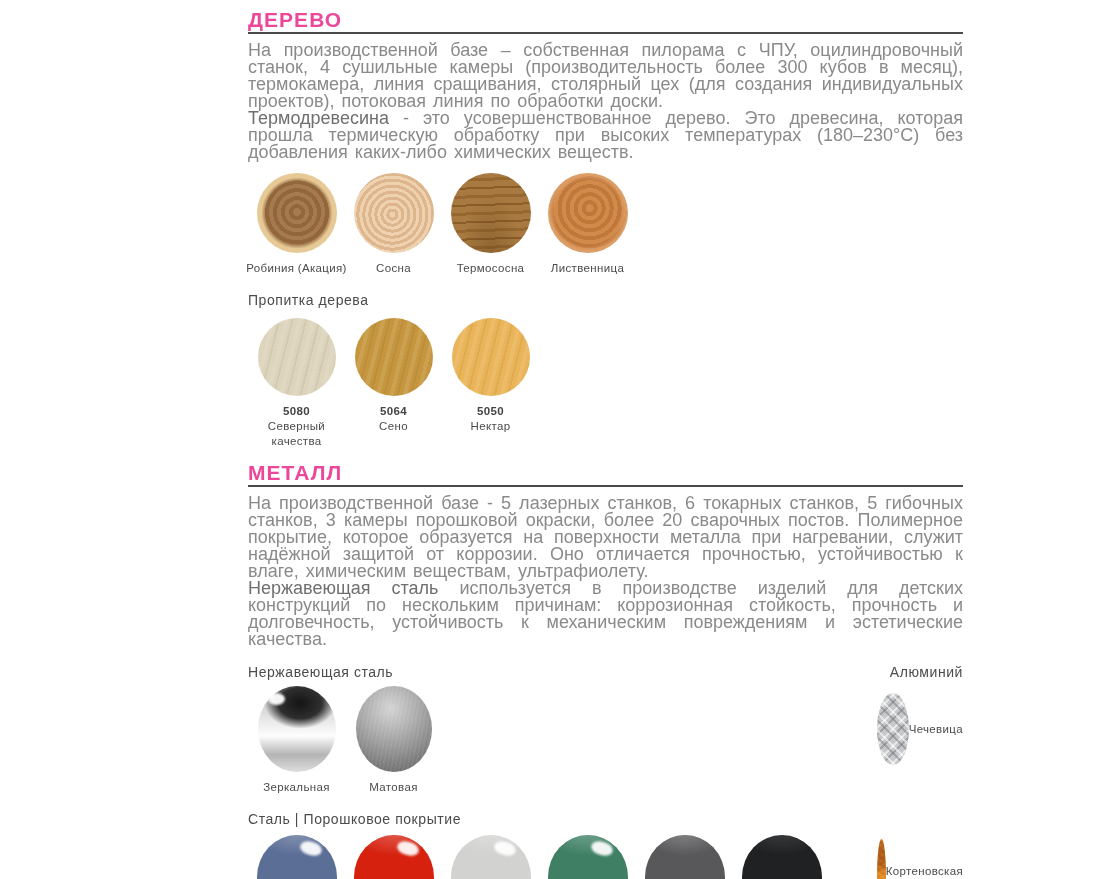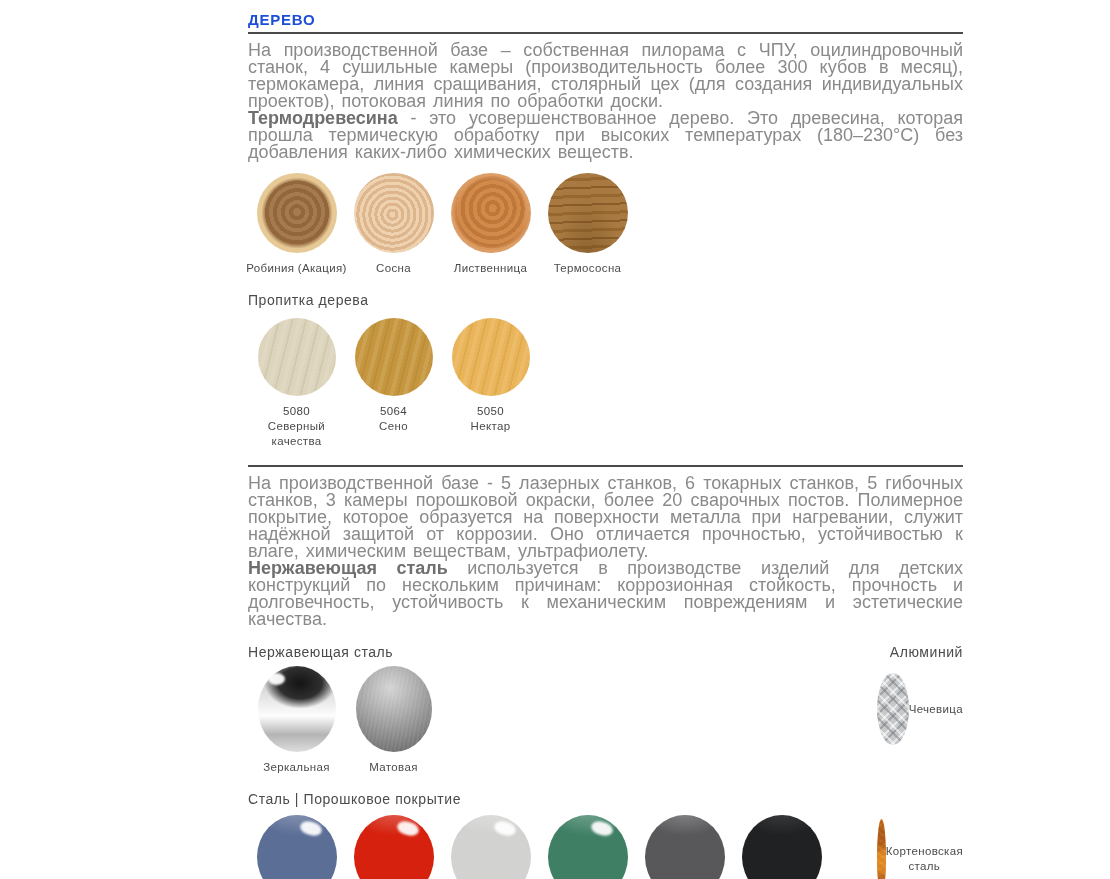--- a/index.html
+++ b/index.html
@@ -4,38 +4,38 @@
 <style>
   html,body{margin:0;padding:0;}
   body{
     width:1110px;height:879px;background:#ffffff;overflow:hidden;
     font-family:"Liberation Sans","DejaVu Sans",sans-serif;
     -webkit-font-smoothing:antialiased;
   }
   .content{margin-left:248px;width:715px;}
 
   
-  .h-main{margin-top:12px;font-size:15px;line-height:15px;font-weight:bold;
-          color:#1d4ed8;letter-spacing:0.05em;}
+  .h-main{margin-top:12px;font-size:21px;line-height:15px;font-weight:bold;
+          color:#ec4899;letter-spacing:0.05em;}
   .rule{height:2px;background:#4a4a4a;margin-top:5px;}
   .body-block{margin-top:8px;}
   .body-block p{margin:0;font-size:18px;line-height:17px;color:#8a8a8a;
                 text-align:justify;word-spacing:2px;}
-  .term{font-weight:bold;color:#6f6f6f;}
+  .term{font-weight:normal;color:#6f6f6f;}
   .sub-title{font-size:14px;line-height:16px;color:#4b4b4b;letter-spacing:0.04em;}
   .split-row{display:flex;justify-content:space-between;align-items:baseline;margin-top:16px;}
 
   
   .row{display:flex;align-items:flex-start;}
   .cell{width:97px;display:flex;flex-direction:column;align-items:center;}
   .cell-right{margin-left:auto;width:86px;display:flex;flex-direction:row;align-items:center;}
   .label{margin-top:8px;text-align:center;font-size:11.5px;line-height:15px;
          color:#4b4b4b;letter-spacing:0.03em;}
   .nowrap{white-space:nowrap;}
-  .label .code{font-weight:400;display:block;color:#444;}
+  .label .code{font-weight:700;display:block;color:#444;}
   .label .code-bold{font-weight:bold;display:block;color:#3e3e3e;font-size:12px;}
   .label .wrap80{display:block;max-width:80px;}
   .label .wrap92{display:block;max-width:92px;}
 
   
   .circle{border-radius:50%;position:relative;overflow:hidden;flex-shrink:0;}
   .c80{width:80px;height:80px;}
   .c78{width:78px;height:78px;}
 
   
@@ -112,27 +112,27 @@
     <div class="row mt12">
       <div class="cell">
         <div class="circle c80 robinia"></div>
         <div class="label nowrap">Робиния (Акация)</div>
       </div>
       <div class="cell">
         <div class="circle c80 pine"></div>
         <div class="label nowrap">Сосна</div>
       </div>
       <div class="cell">
+        <div class="circle c80 thermopine"></div>
+        <div class="label nowrap">Термососна</div>
+      </div>
+      <div class="cell">
         <div class="circle c80 larch"></div>
         <div class="label nowrap">Лиственница</div>
       </div>
-      <div class="cell">
-        <div class="circle c80 thermopine"></div>
-        <div class="label nowrap">Термососна</div>
-      </div>
     </div>
 
     <div class="sub-title mt16">Пропитка дерева</div>
 
     <div class="row mt10">
       <div class="cell">
         <div class="circle c78" style="background-color: rgb(220, 212, 187);">
             <div class="grain"></div>
           </div>
         <div class="label">
@@ -155,20 +155,21 @@
           </div>
         <div class="label">
           <span class="code">5050</span>
           <span class="wrap80">Нектар</span>
         </div>
       </div>
     </div>
   </div>
 
   <div class="mt16">
+    <div class="h-main">МЕТАЛЛ</div>
     <div class="rule"></div>
 
     <div class="body-block">
       <p><span>На производственной базе - 5 лазерных станков, 6 токарных станков, 5 гибочных станков, 3 камеры порошковой окраски, более 20 сварочных постов. Полимерное покрытие, которое образуется на поверхности металла при нагревании, служит надёжной защитой от коррозии. Оно отличается прочностью, устойчивостью к влаге, химическим веществам, ультрафиолету.</span></p>
       <p><span class="term">Нержавеющая сталь</span><span> используется в производстве изделий для детских конструкций по нескольким причинам: коррозионная стойкость, прочность и долговечность, устойчивость к механическим повреждениям и эстетические качества.</span></p>
     </div>
 
     <div class="split-row">
       <div class="sub-title">Нержавеющая сталь</div>
       <div class="sub-title">Алюминий</div>

